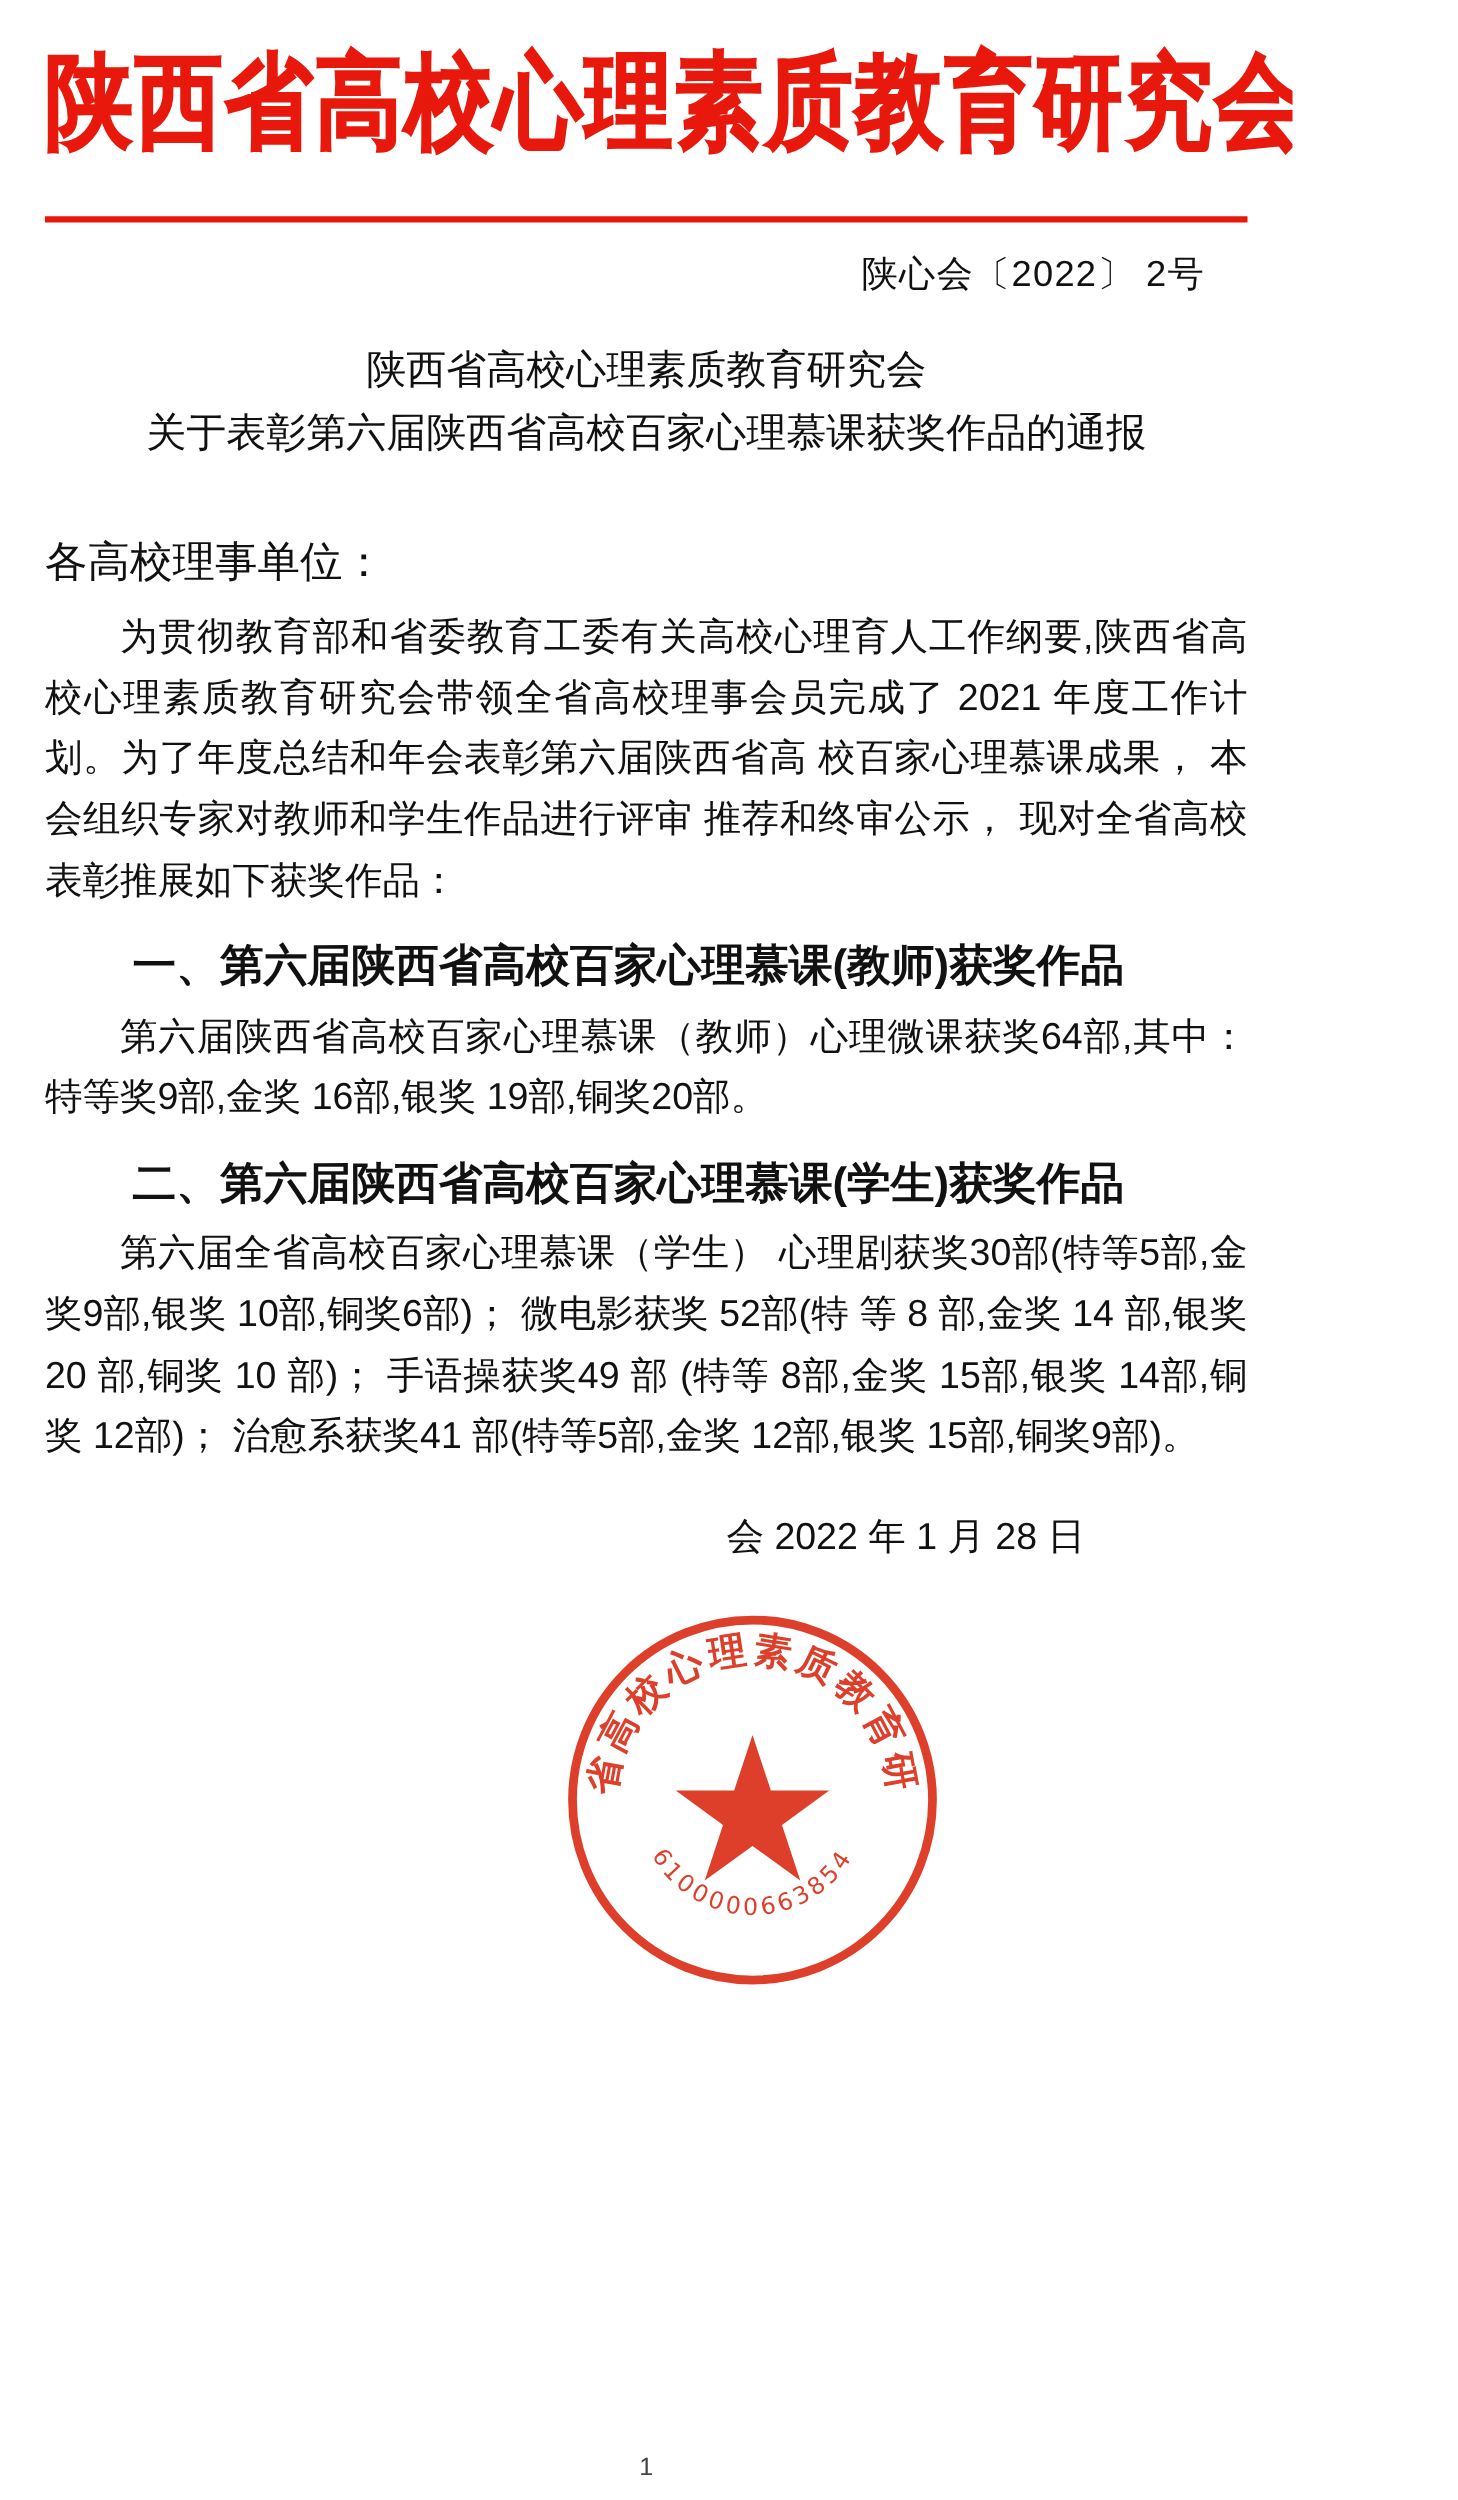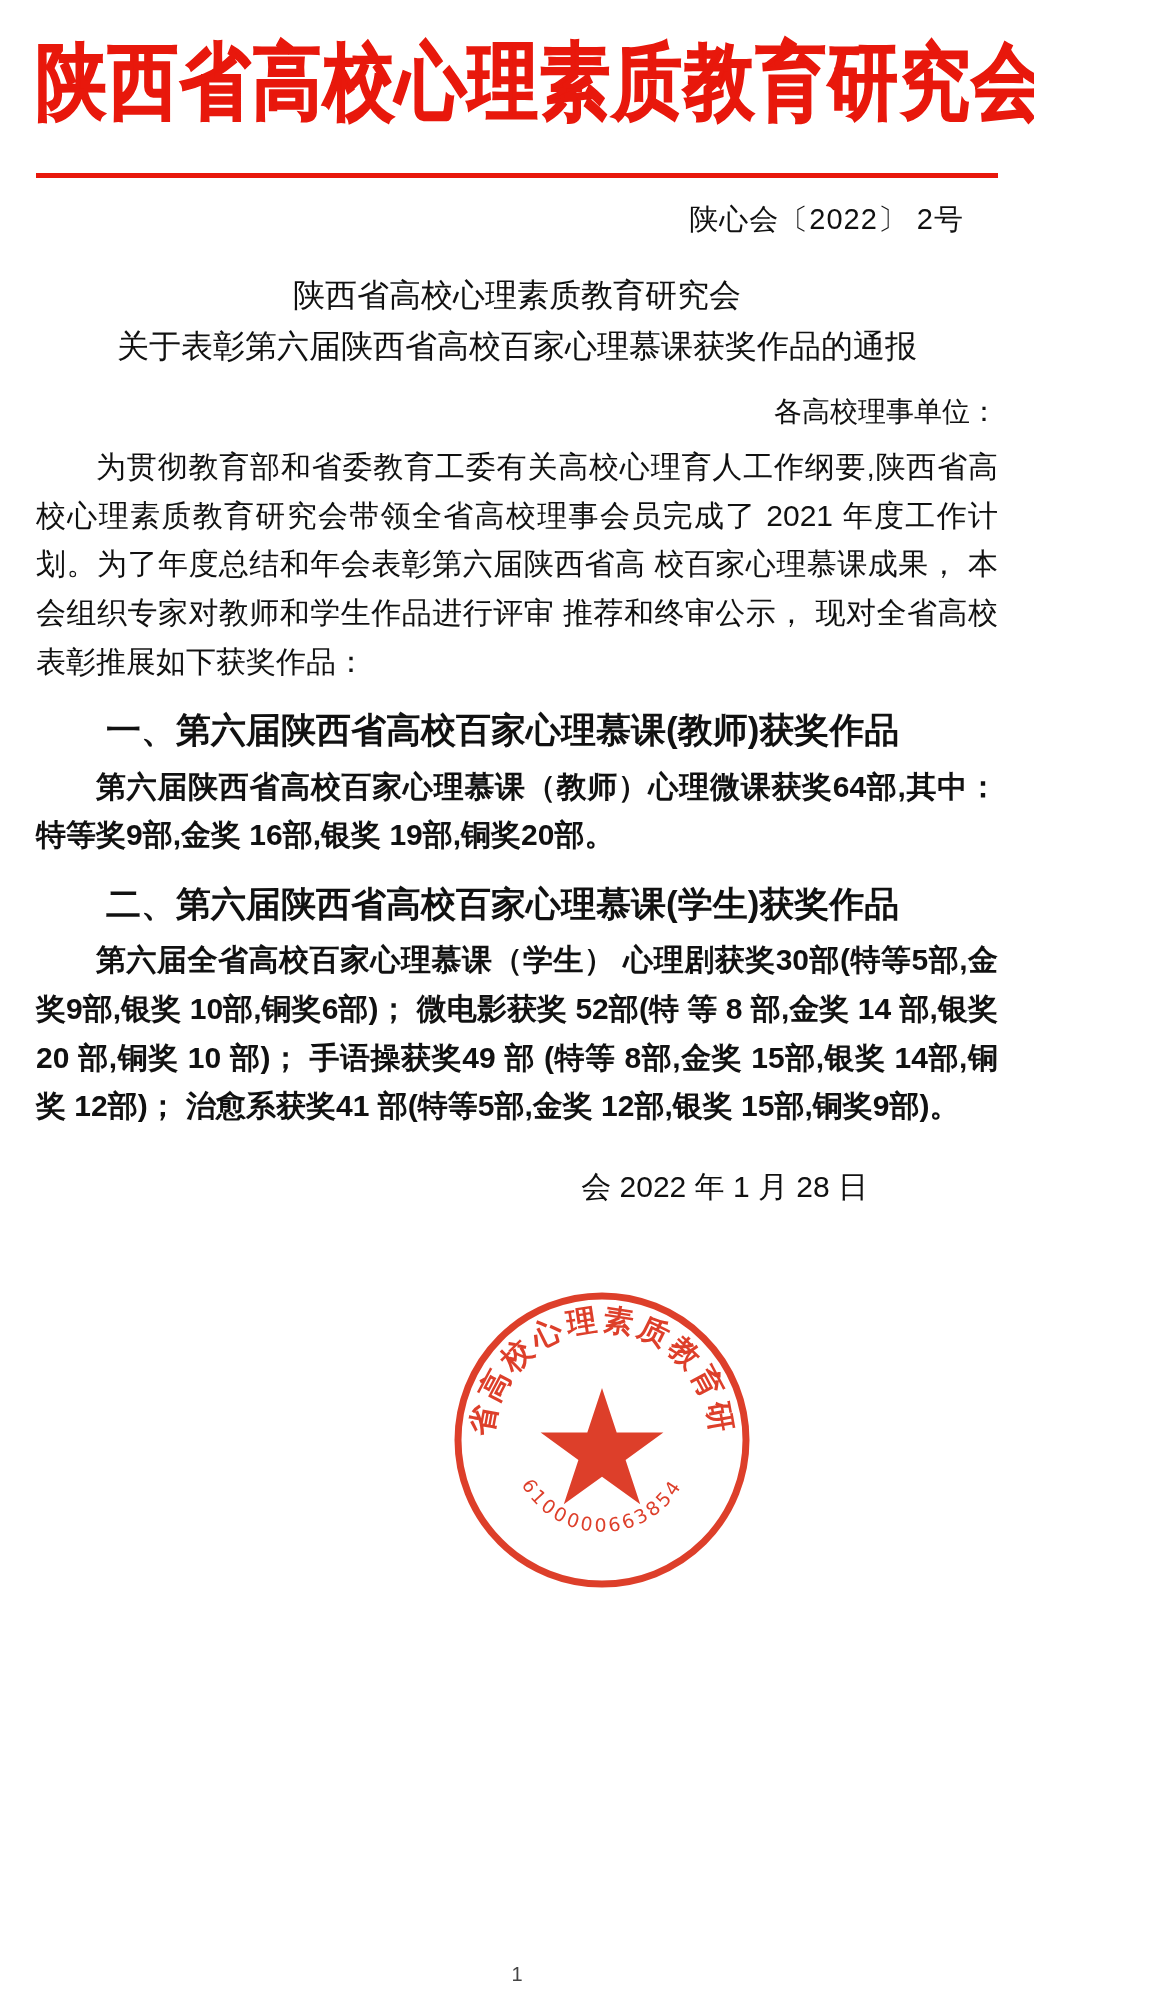--- a/index.html
+++ b/index.html
@@ -62,34 +62,33 @@
     margin-top: 30px;
     text-align: center;
     font-size: 32px;
     line-height: 1.62;
     font-weight: 500;
   }
   .doc-title div { white-space: nowrap; }
 
   
   .salutation {
-    margin-top: 18px;
-    font-size: 28px;
+    margin-top: 52px;
+    font-size: 34px;
     line-height: 1.5;
-    text-align: right;
   }
   p.body-text {
     font-size: 30px;
     line-height: 1.62;
     margin: 10px 0 0 0;
     text-align: justify;
     text-justify: inter-ideograph;
     text-indent: 2em;
   }
-  p.body-text.tight { margin-top: 4px; font-weight: bold; }
+  p.body-text.tight { margin-top: 4px; }
   h3.section-heading {
     font-size: 35px;
     font-weight: bold;
     margin: 18px 0 6px 0;
     text-indent: 2em;
     line-height: 1.5;
   }
 
   
   .signature {

